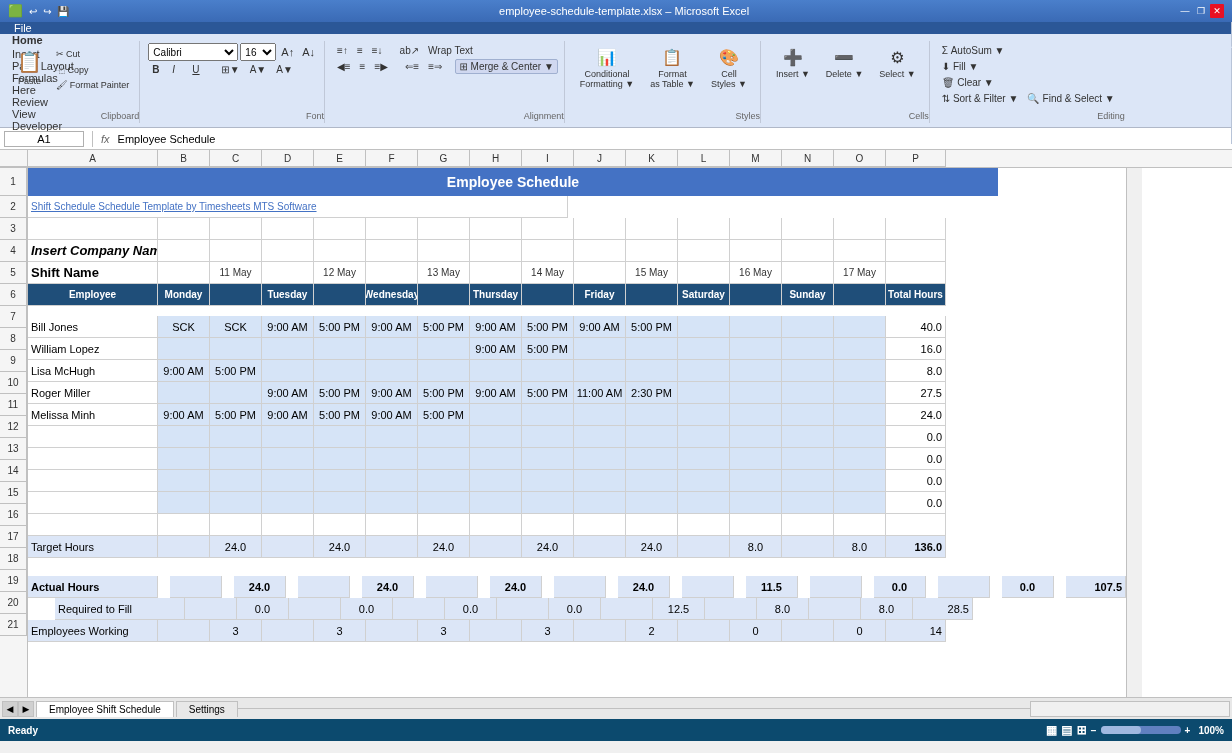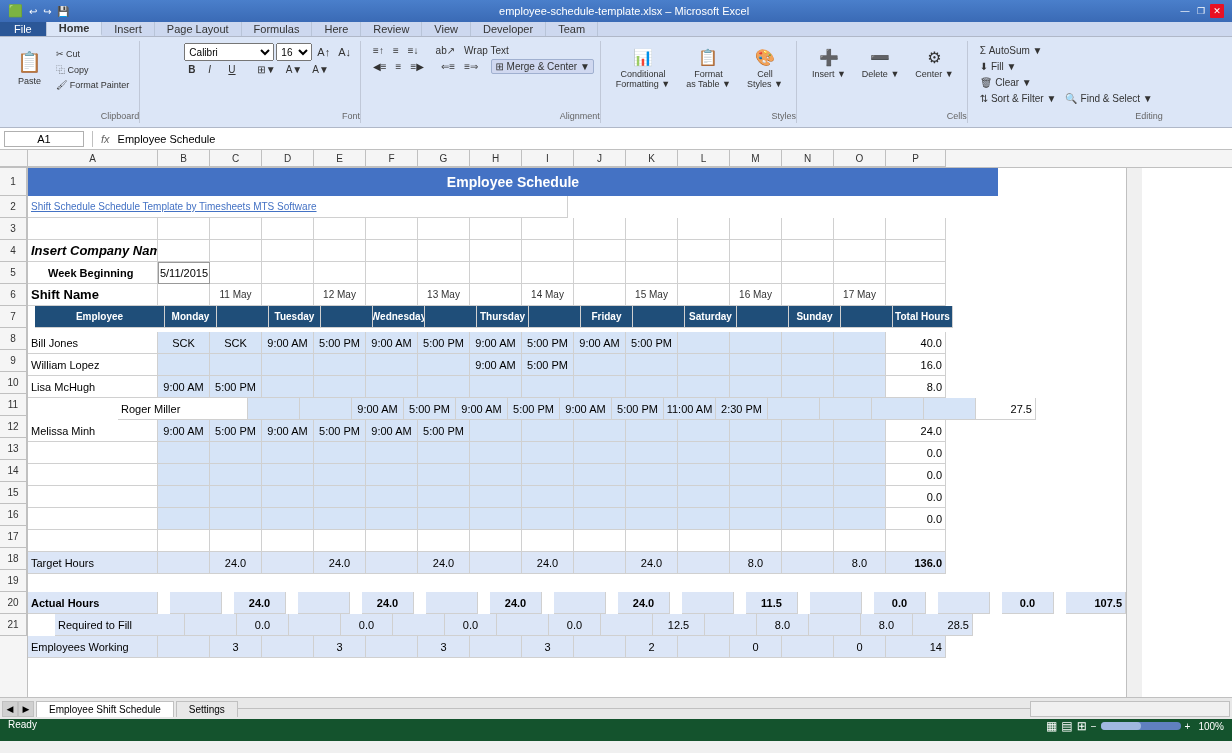--- a/index.html
+++ b/index.html
@@ -15,21 +15,21 @@
       font-size: 11px;
     }
     .title-bar-left { display: flex; align-items: center; gap: 6px; }
     .title-bar-title { flex: 1; text-align: center; font-size: 11px; color: white; }
     .title-bar-controls { display: flex; gap: 2px; }
     .title-bar-btn { width: 14px; height: 14px; font-size: 9px; display: flex; align-items: center; justify-content: center; cursor: pointer; color: white; }
     .win-close { background: #e81123; border-radius: 1px; }
 
     
     .ribbon { background: #dce6f7; border-bottom: 1px solid #b0b8c8; }
-    .ribbon-tabs { display: flex; background: #cdd8ef; height: 15px; border-bottom: 1px solid #b0b8c8; }
+    .ribbon-tabs { display: flex; background: #cdd8ef; height: 15px; border-bottom: 1px solid #b0b8c8; flex-direction: column; }
     .ribbon-tab { padding: 0 12px; font-size: 11px; display: flex; align-items: center; cursor: pointer; color: #333; border-right: 1px solid #b8c4d8; }
     .ribbon-tab.active { background: #dce6f7; color: #333; font-weight: bold; border-bottom: 2px solid #dce6f7; }
     .ribbon-tab.file-tab { background: #2b5797; color: white; padding: 0 14px; }
     .ribbon-content { display: flex; height: 90px; padding: 4px 2px; gap: 2px; align-items: stretch; }
     .ribbon-group { display: flex; flex-direction: column; border-right: 1px solid #c0c8d8; padding: 0 6px; position: relative; min-width: fit-content; }
     .ribbon-group-label { font-size: 9px; color: #666; text-align: right; position: absolute; bottom: 2px; left: 0; right: 0; }
     .ribbon-group-content { display: flex; flex-direction: column; gap: 1px; padding-top: 2px; padding-bottom: 14px; flex: 1; }
     .ribbon-row { display: flex; align-items: center; gap: 1px; }
     .ribbon-btn { background: transparent; border: 1px solid transparent; border-radius: 2px; padding: 1px 3px; cursor: pointer; font-size: 10px; display: flex; align-items: center; gap: 2px; color: #333; white-space: nowrap; }
     .ribbon-btn-large { flex-direction: column; padding: 4px 6px; font-size: 10px; min-width: 36px; text-align: center; }
@@ -57,21 +57,21 @@
     .grid-cell.col-header-data { background: #1f4e79; color: white; font-weight: bold; justify-content: center; font-size: 10px; }
     .grid-cell.light-blue { background: #d6e4f7; }
     .grid-cell.center { justify-content: center; }
     .grid-cell.right { justify-content: flex-end; }
     .grid-cell.date-cell { background: white; text-align: center; justify-content: center; color: #333; font-size: 10px; }
     .grid-cell.target-row { background: #dce6f7; }
     .grid-cell.actual-row { background: #dce6f7; font-weight: bold; }
     .grid-cell.req-row { background: #dce6f7; }
     .grid-cell.emp-row { background: #dce6f7; }
     .link-text { color: #4472c4; text-decoration: underline; font-size: 10px; }
-    .status-bar { height: 22px; background: #14532d; display: flex; align-items: flex-start; padding: 0 8px; color: white; font-size: 10px; justify-content: space-between; }
+    .status-bar { height: 22px; background: #0c4a6e; display: flex; align-items: center; padding: 0 8px; color: white; font-size: 10px; justify-content: space-between; font-weight: bold; }
     .zoom-controls { display: flex; align-items: center; gap: 4px; }
 
     
     .cA { width: 130px; min-width: 130px; }
     .cB { width: 52px; min-width: 52px; }
     .cC { width: 52px; min-width: 52px; }
     .cD { width: 52px; min-width: 52px; }
     .cE { width: 52px; min-width: 52px; }
     .cF { width: 52px; min-width: 52px; }
     .cG { width: 52px; min-width: 52px; }
@@ -134,21 +134,21 @@
           <div style="display:flex; flex-direction:column; gap:1px; padding-top:4px;">
             <button class="ribbon-btn" style="font-size:9px;">✂ Cut</button>
             <button class="ribbon-btn" style="font-size:9px;">⿻ Copy</button>
             <button class="ribbon-btn" style="font-size:9px;">🖌 Format Painter</button>
           </div>
         </div>
       </div>
       <span class="ribbon-group-label">Clipboard</span>
     </div>
 
-    <div class="ribbon-group" style="min-width:140px;margin-left:36px;">
+    <div class="ribbon-group" style="min-width:140px;">
       <div class="ribbon-group-content">
         <div class="ribbon-row" style="gap:2px;">
           <select style="font-size:10px; width:90px; height:18px;">
             <option>Calibri</option>
           </select>
           <select style="font-size:10px; width:36px; height:18px;">
             <option>16</option>
           </select>
           <button class="ribbon-btn" style="font-size:11px; padding:0 2px;">A↑</button>
           <button class="ribbon-btn" style="font-size:11px; padding:0 2px;">A↓</button>
@@ -217,21 +217,21 @@
           <button class="ribbon-btn ribbon-btn-large" style="font-size:9px; min-width:34px;">
             <span style="font-size:16px;">➕</span>
             <span>Insert ▼</span>
           </button>
           <button class="ribbon-btn ribbon-btn-large" style="font-size:9px; min-width:34px;">
             <span style="font-size:16px;">➖</span>
             <span>Delete ▼</span>
           </button>
           <button class="ribbon-btn ribbon-btn-large" style="font-size:9px; min-width:34px;">
             <span style="font-size:16px;">⚙</span>
-            <span>Center ▼</span>
+            <span>Select ▼</span>
           </button>
         </div>
       </div>
       <span class="ribbon-group-label">Cells</span>
     </div>
 
     <div class="ribbon-group" style="min-width:130px; border-right:none;">
       <div class="ribbon-group-content">
         <div class="ribbon-row" style="gap:1px;">
           <button class="ribbon-btn" style="font-size:10px;">Σ AutoSum ▼</button>
@@ -355,59 +355,41 @@
             <div class="grid-cell cI row-h22"></div>
             <div class="grid-cell cJ row-h22"></div>
             <div class="grid-cell cK row-h22"></div>
             <div class="grid-cell cL row-h22"></div>
             <div class="grid-cell cM row-h22"></div>
             <div class="grid-cell cN row-h22"></div>
             <div class="grid-cell cO row-h22"></div>
             <div class="grid-cell cP row-h22"></div>
           </div>
 
-          <div class="grid-row" style="height:22px;">
-            <div class="grid-cell cA row-h22" style="font-weight:bold; padding-left:20px;">Week Beginning</div>
-            <div class="grid-cell cB row-h22" style="border:1px solid #999; background:white; justify-content:center; font-weight:normal;">5/11/2015</div>
-            <div class="grid-cell cC row-h22"></div>
-            <div class="grid-cell cD row-h22"></div>
-            <div class="grid-cell cE row-h22"></div>
-            <div class="grid-cell cF row-h22"></div>
-            <div class="grid-cell cG row-h22"></div>
-            <div class="grid-cell cH row-h22"></div>
-            <div class="grid-cell cI row-h22"></div>
-            <div class="grid-cell cJ row-h22"></div>
-            <div class="grid-cell cK row-h22"></div>
-            <div class="grid-cell cL row-h22"></div>
-            <div class="grid-cell cM row-h22"></div>
-            <div class="grid-cell cN row-h22"></div>
-            <div class="grid-cell cO row-h22"></div>
-            <div class="grid-cell cP row-h22"></div>
-          </div>
 
           <div class="grid-row" style="height:22px;">
             <div class="grid-cell cA row-h22" style="font-weight:bold; font-size:13px;">Shift Name</div>
             <div class="grid-cell cB row-h22 date-cell"></div>
             <div class="grid-cell cC row-h22 date-cell">11 May</div>
             <div class="grid-cell cD row-h22 date-cell"></div>
             <div class="grid-cell cE row-h22 date-cell">12 May</div>
             <div class="grid-cell cF row-h22 date-cell"></div>
             <div class="grid-cell cG row-h22 date-cell">13 May</div>
             <div class="grid-cell cH row-h22 date-cell"></div>
             <div class="grid-cell cI row-h22 date-cell">14 May</div>
             <div class="grid-cell cJ row-h22 date-cell"></div>
             <div class="grid-cell cK row-h22 date-cell">15 May</div>
             <div class="grid-cell cL row-h22 date-cell"></div>
             <div class="grid-cell cM row-h22 date-cell">16 May</div>
             <div class="grid-cell cN row-h22 date-cell"></div>
             <div class="grid-cell cO row-h22 date-cell">17 May</div>
             <div class="grid-cell cP row-h22"></div>
           </div>
 
-          <div class="grid-row" style="height:26px;margin-left:7px;">
+          <div class="grid-row" style="height:32px;">
             <div class="grid-cell cA row-h22 col-header-data">Employee</div>
             <div class="grid-cell cB row-h22 col-header-data">Monday</div>
             <div class="grid-cell cC row-h22 col-header-data"></div>
             <div class="grid-cell cD row-h22 col-header-data">Tuesday</div>
             <div class="grid-cell cE row-h22 col-header-data"></div>
             <div class="grid-cell cF row-h22 col-header-data">Wednesday</div>
             <div class="grid-cell cG row-h22 col-header-data"></div>
             <div class="grid-cell cH row-h22 col-header-data">Thursday</div>
             <div class="grid-cell cI row-h22 col-header-data"></div>
             <div class="grid-cell cJ row-h22 col-header-data">Friday</div>
@@ -469,21 +451,21 @@
             <div class="grid-cell cI row-h22 light-blue"></div>
             <div class="grid-cell cJ row-h22 light-blue"></div>
             <div class="grid-cell cK row-h22 light-blue"></div>
             <div class="grid-cell cL row-h22 light-blue"></div>
             <div class="grid-cell cM row-h22 light-blue"></div>
             <div class="grid-cell cN row-h22 light-blue"></div>
             <div class="grid-cell cO row-h22 light-blue"></div>
             <div class="grid-cell cP row-h22 right">8.0</div>
           </div>
 
-          <div class="grid-row" style="height:22px;justify-content:center;">
+          <div class="grid-row" style="height:22px;">
             <div class="grid-cell cA row-h22">Roger Miller</div>
             <div class="grid-cell cB row-h22 light-blue"></div>
             <div class="grid-cell cC row-h22 light-blue"></div>
             <div class="grid-cell cD row-h22 light-blue center">9:00 AM</div>
             <div class="grid-cell cE row-h22 light-blue center">5:00 PM</div>
             <div class="grid-cell cF row-h22 light-blue center">9:00 AM</div>
             <div class="grid-cell cG row-h22 light-blue center">5:00 PM</div>
             <div class="grid-cell cH row-h22 light-blue center">9:00 AM</div>
             <div class="grid-cell cI row-h22 light-blue center">5:00 PM</div>
             <div class="grid-cell cJ row-h22 light-blue center">11:00 AM</div>

